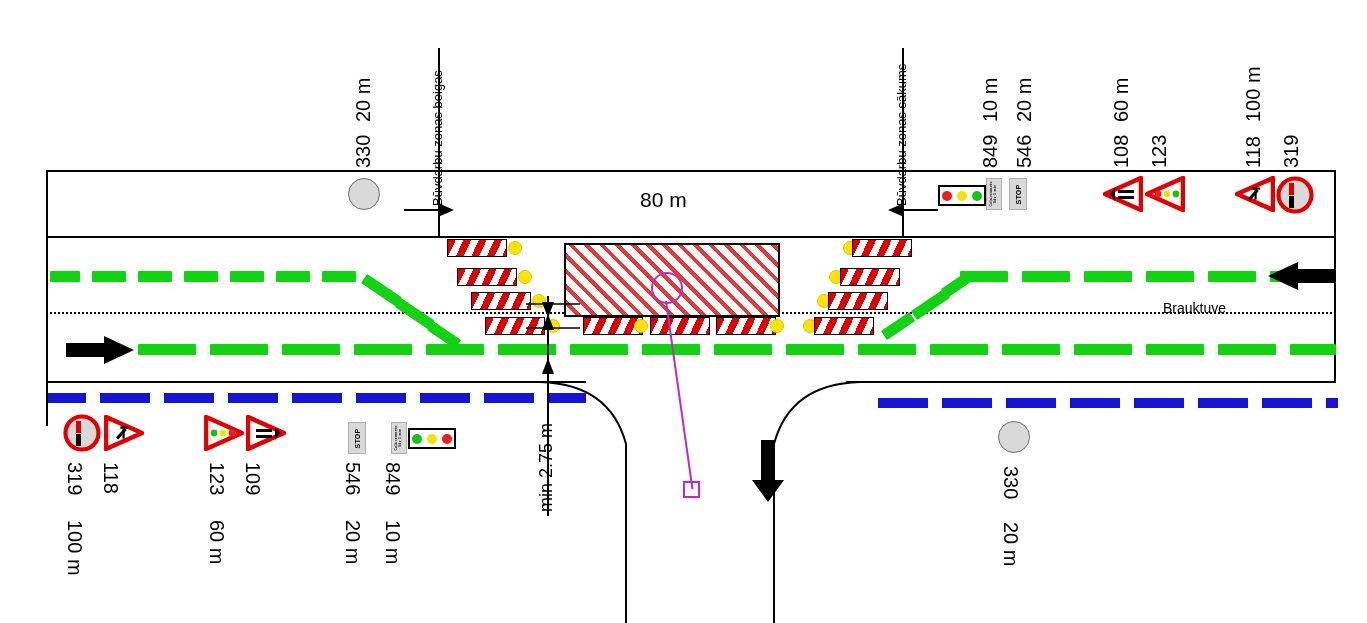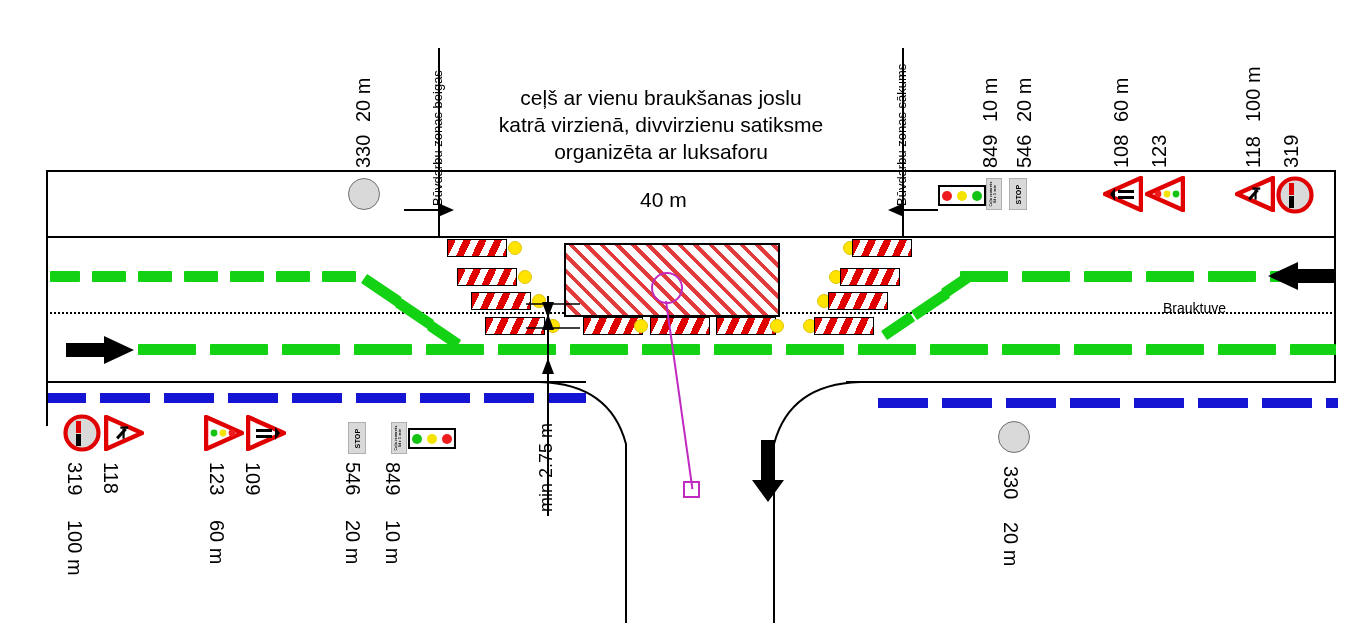--- a/index.html
+++ b/index.html
@@ -202,24 +202,21 @@
   <svg class="abs" style="left:538px;top:296px;width:56px;height:220px;overflow:visible;">
     <line x1="10" y1="0" x2="10" y2="220" stroke="#000" stroke-width="2"></line>
     <line x1="-12" y1="8" x2="42" y2="8" stroke="#000" stroke-width="1.6"></line>
     <line x1="-12" y1="32" x2="42" y2="32" stroke="#000" stroke-width="1.6"></line>
     <polygon points="4,6 16,6 10,22" fill="#000"></polygon>
     <polygon points="4,34 16,34 10,18" fill="#000"></polygon>
     <polygon points="4,78 16,78 10,62" fill="#000"></polygon>
   </svg>
   <div class="dimtxt" style="left:536px;top:512px;transform:rotate(-90deg);">min 2.75 m</div>
 
-  <div class="ctext" style="left:456px;top:85px;width:410px;">ceļš ar vienu braukšanas joslu
-katrā virzienā, divvirzienu satiksme
-organizēta ar luksaforu</div>
-  <div class="dim50" style="left:640px;top:188px;">40 m</div>
+  <div class="dim50" style="left:640px;top:188px;">80 m</div>
   <div class="brauk" style="left:1163px;top:300px;">Brauktuve</div>
 
   <div class="vlabel up small" style="left:430px;top:206px;">Būvdarbu zonas beigas</div>
   <div class="vlabel up small" style="left:894px;top:206px;">Būvdarbu zonas sākums</div>
 
   <div class="grayc" style="left:348px;top:178px;width:30px;height:30px;"></div>
   <div class="vlabel up" style="left:352px;top:168px;">330</div>
   <div class="vlabel up" style="left:352px;top:122px;">20 m</div>
 
   <div class="tl-box" style="left:938px;top:185px;width:44px;height:17px;">

